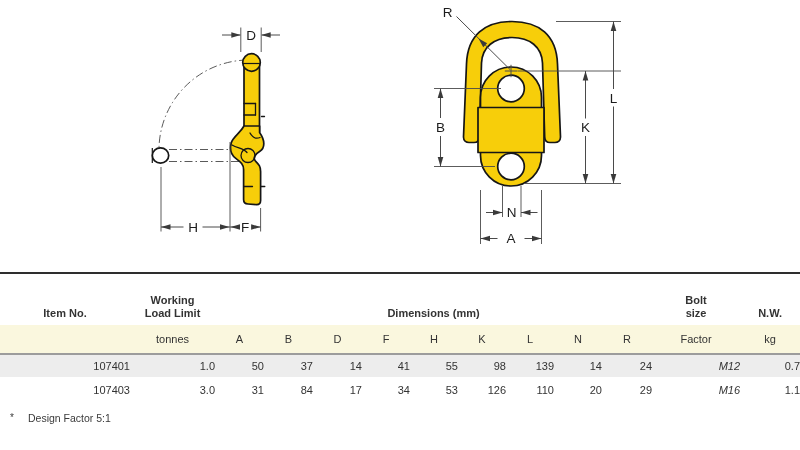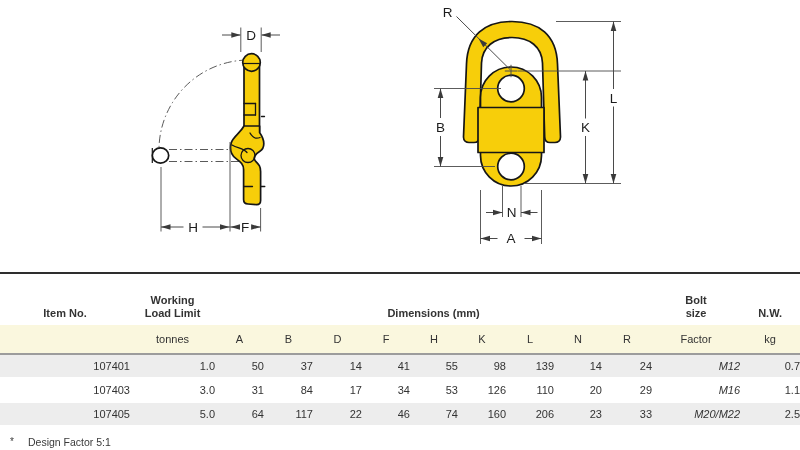--- a/index.html
+++ b/index.html
@@ -259,35 +259,20 @@
         <td>17</td>
         <td>34</td>
         <td>53</td>
         <td>126</td>
         <td>110</td>
         <td>20</td>
         <td>29</td>
         <td class="thread-val">M16</td>
         <td>1.1</td>
       </tr>
-      <tr class="data alt">
-        <td>107405</td>
-        <td>5.0</td>
-        <td>64</td>
-        <td>117</td>
-        <td>22</td>
-        <td>46</td>
-        <td>74</td>
-        <td>160</td>
-        <td>206</td>
-        <td>23</td>
-        <td>33</td>
-        <td class="thread-val">M20/M22</td>
-        <td>2.5</td>
-      </tr>
     </tbody>
   </table>
 
   <div class="footnote">
     <span class="ast">*</span>
     <span>Design Factor 5:1</span>
   </div>
 
 </div>
 

